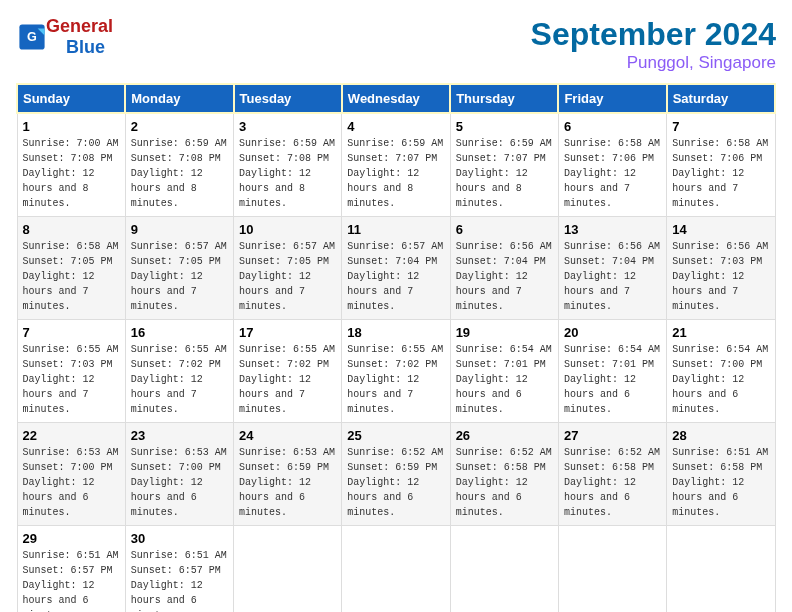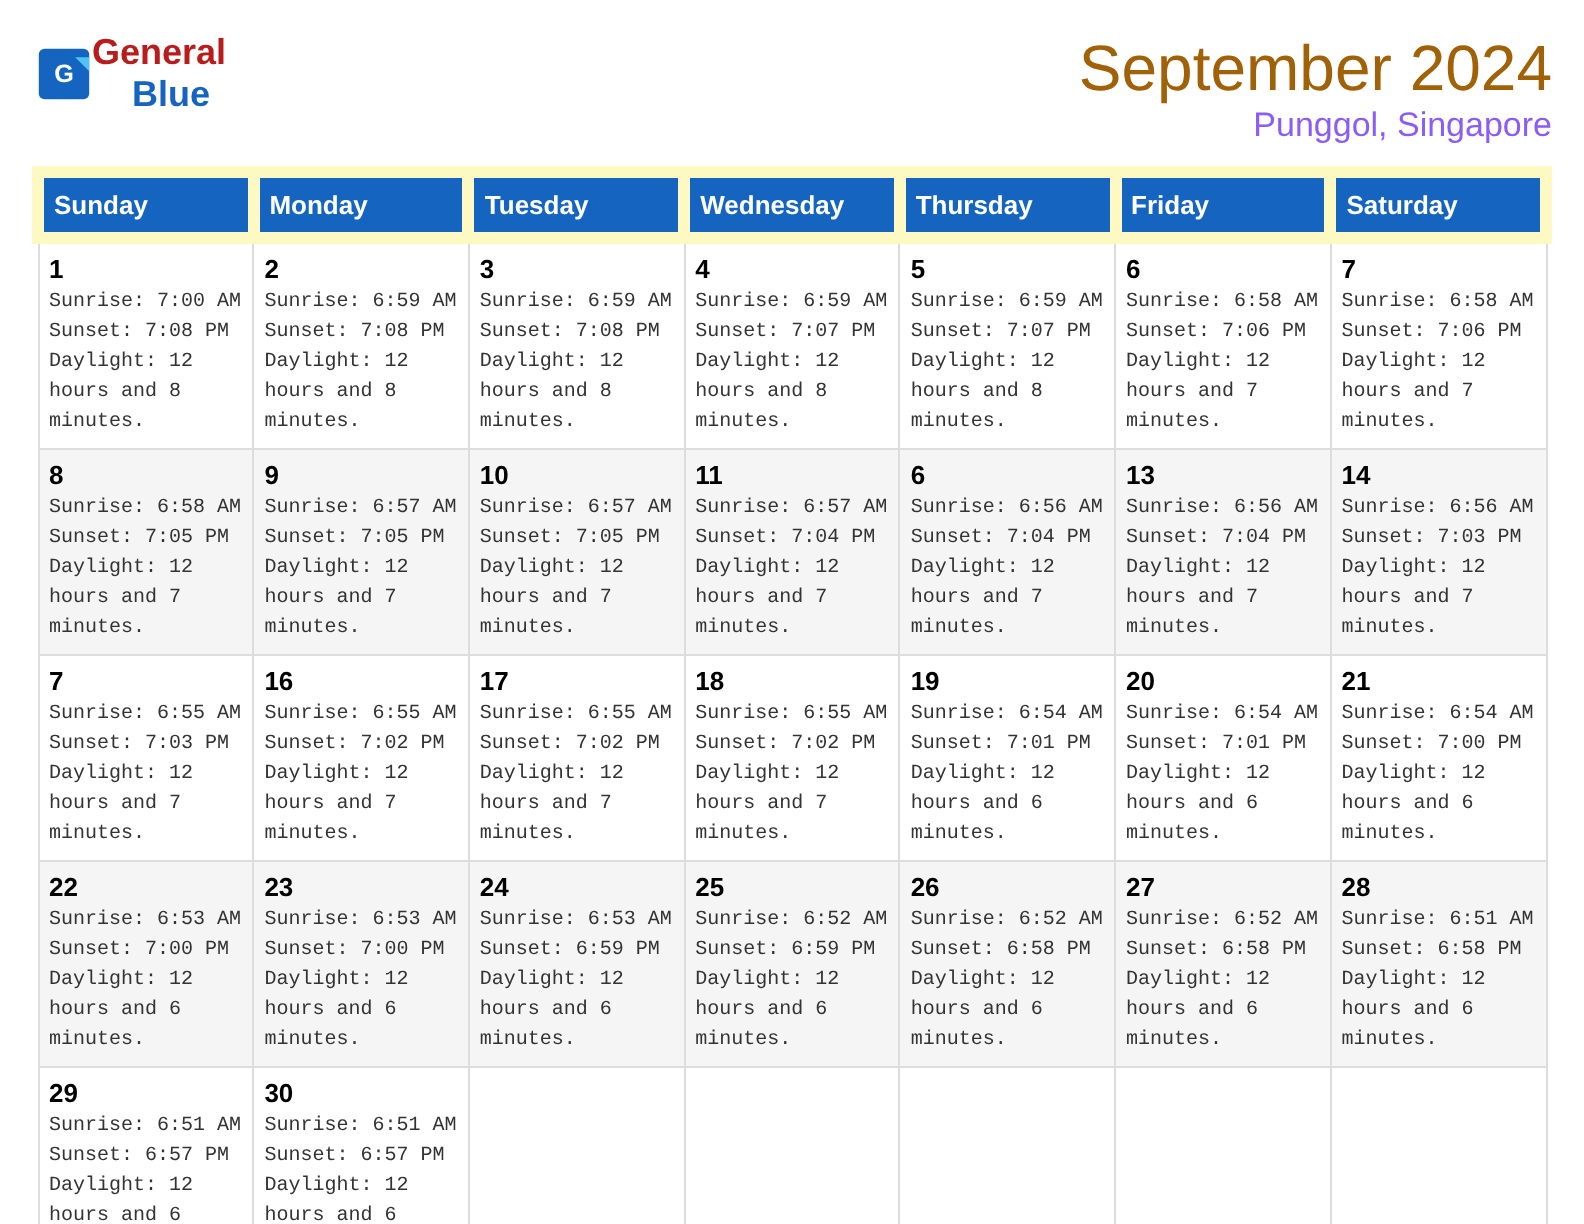--- a/index.html
+++ b/index.html
@@ -23,43 +23,43 @@
     .logo-icon {
       width: 28px;
       height: 28px;
       margin-left: 2px;
     }
     .title-area {
       text-align: right;
     }
     .month-title {
       font-size: 32px;
-      font-weight: normal;
-      color: #a16207;
+      font-weight: bold;
+      color: #0369a1;
     }
     .location-title {
       font-size: 17px;
       color: #8b5cf6;
       text-align: right;
     }
     table {
       width: 100%;
       border-collapse: collapse;
       font-size: 11px;
     }
     thead tr {
       background-color: #1565c0;
       color: #fff;
     }
     thead th {
       padding: 6px 5px;
       text-align: left;
       font-size: 13px;
       font-weight: bold;
-      border: 6px solid #fef9c3;
+      border: 2px solid #fef9c3;
     }
     tbody tr {
       background-color: #fff;
     }
     tbody tr:nth-child(even) {
       background-color: #f5f5f5;
     }
     tbody td {
       padding: 5px 5px;
       vertical-align: top;

